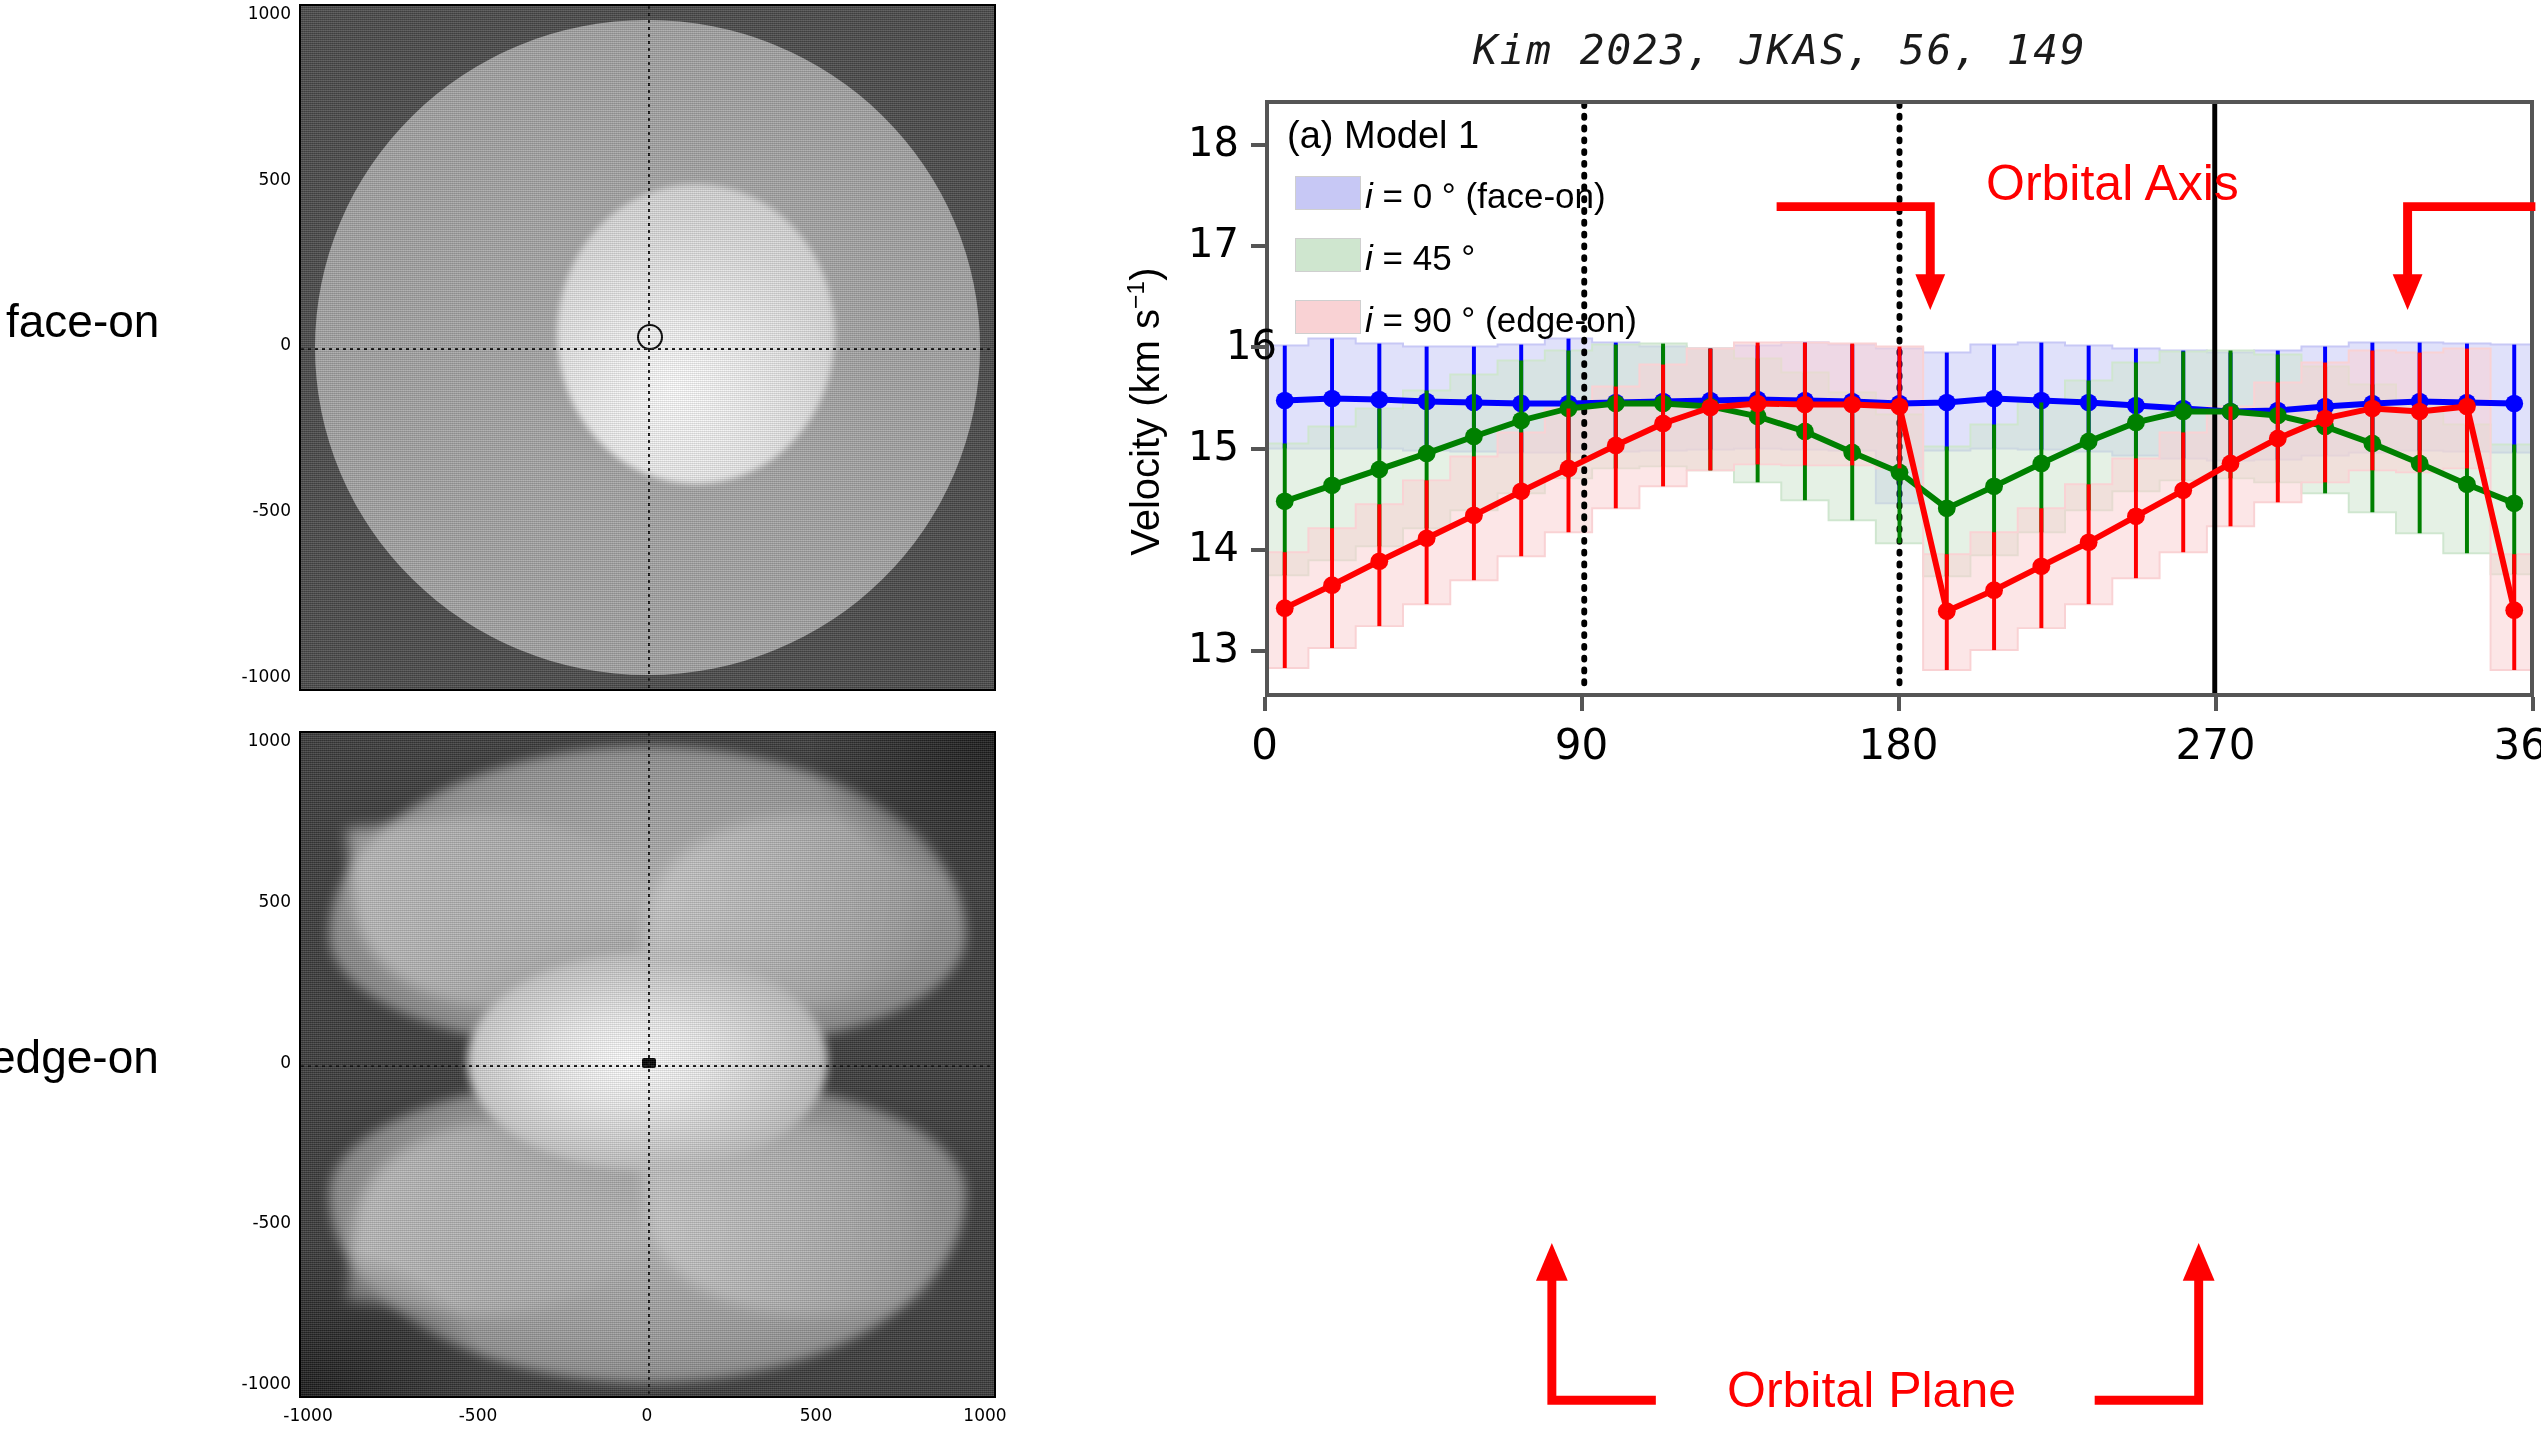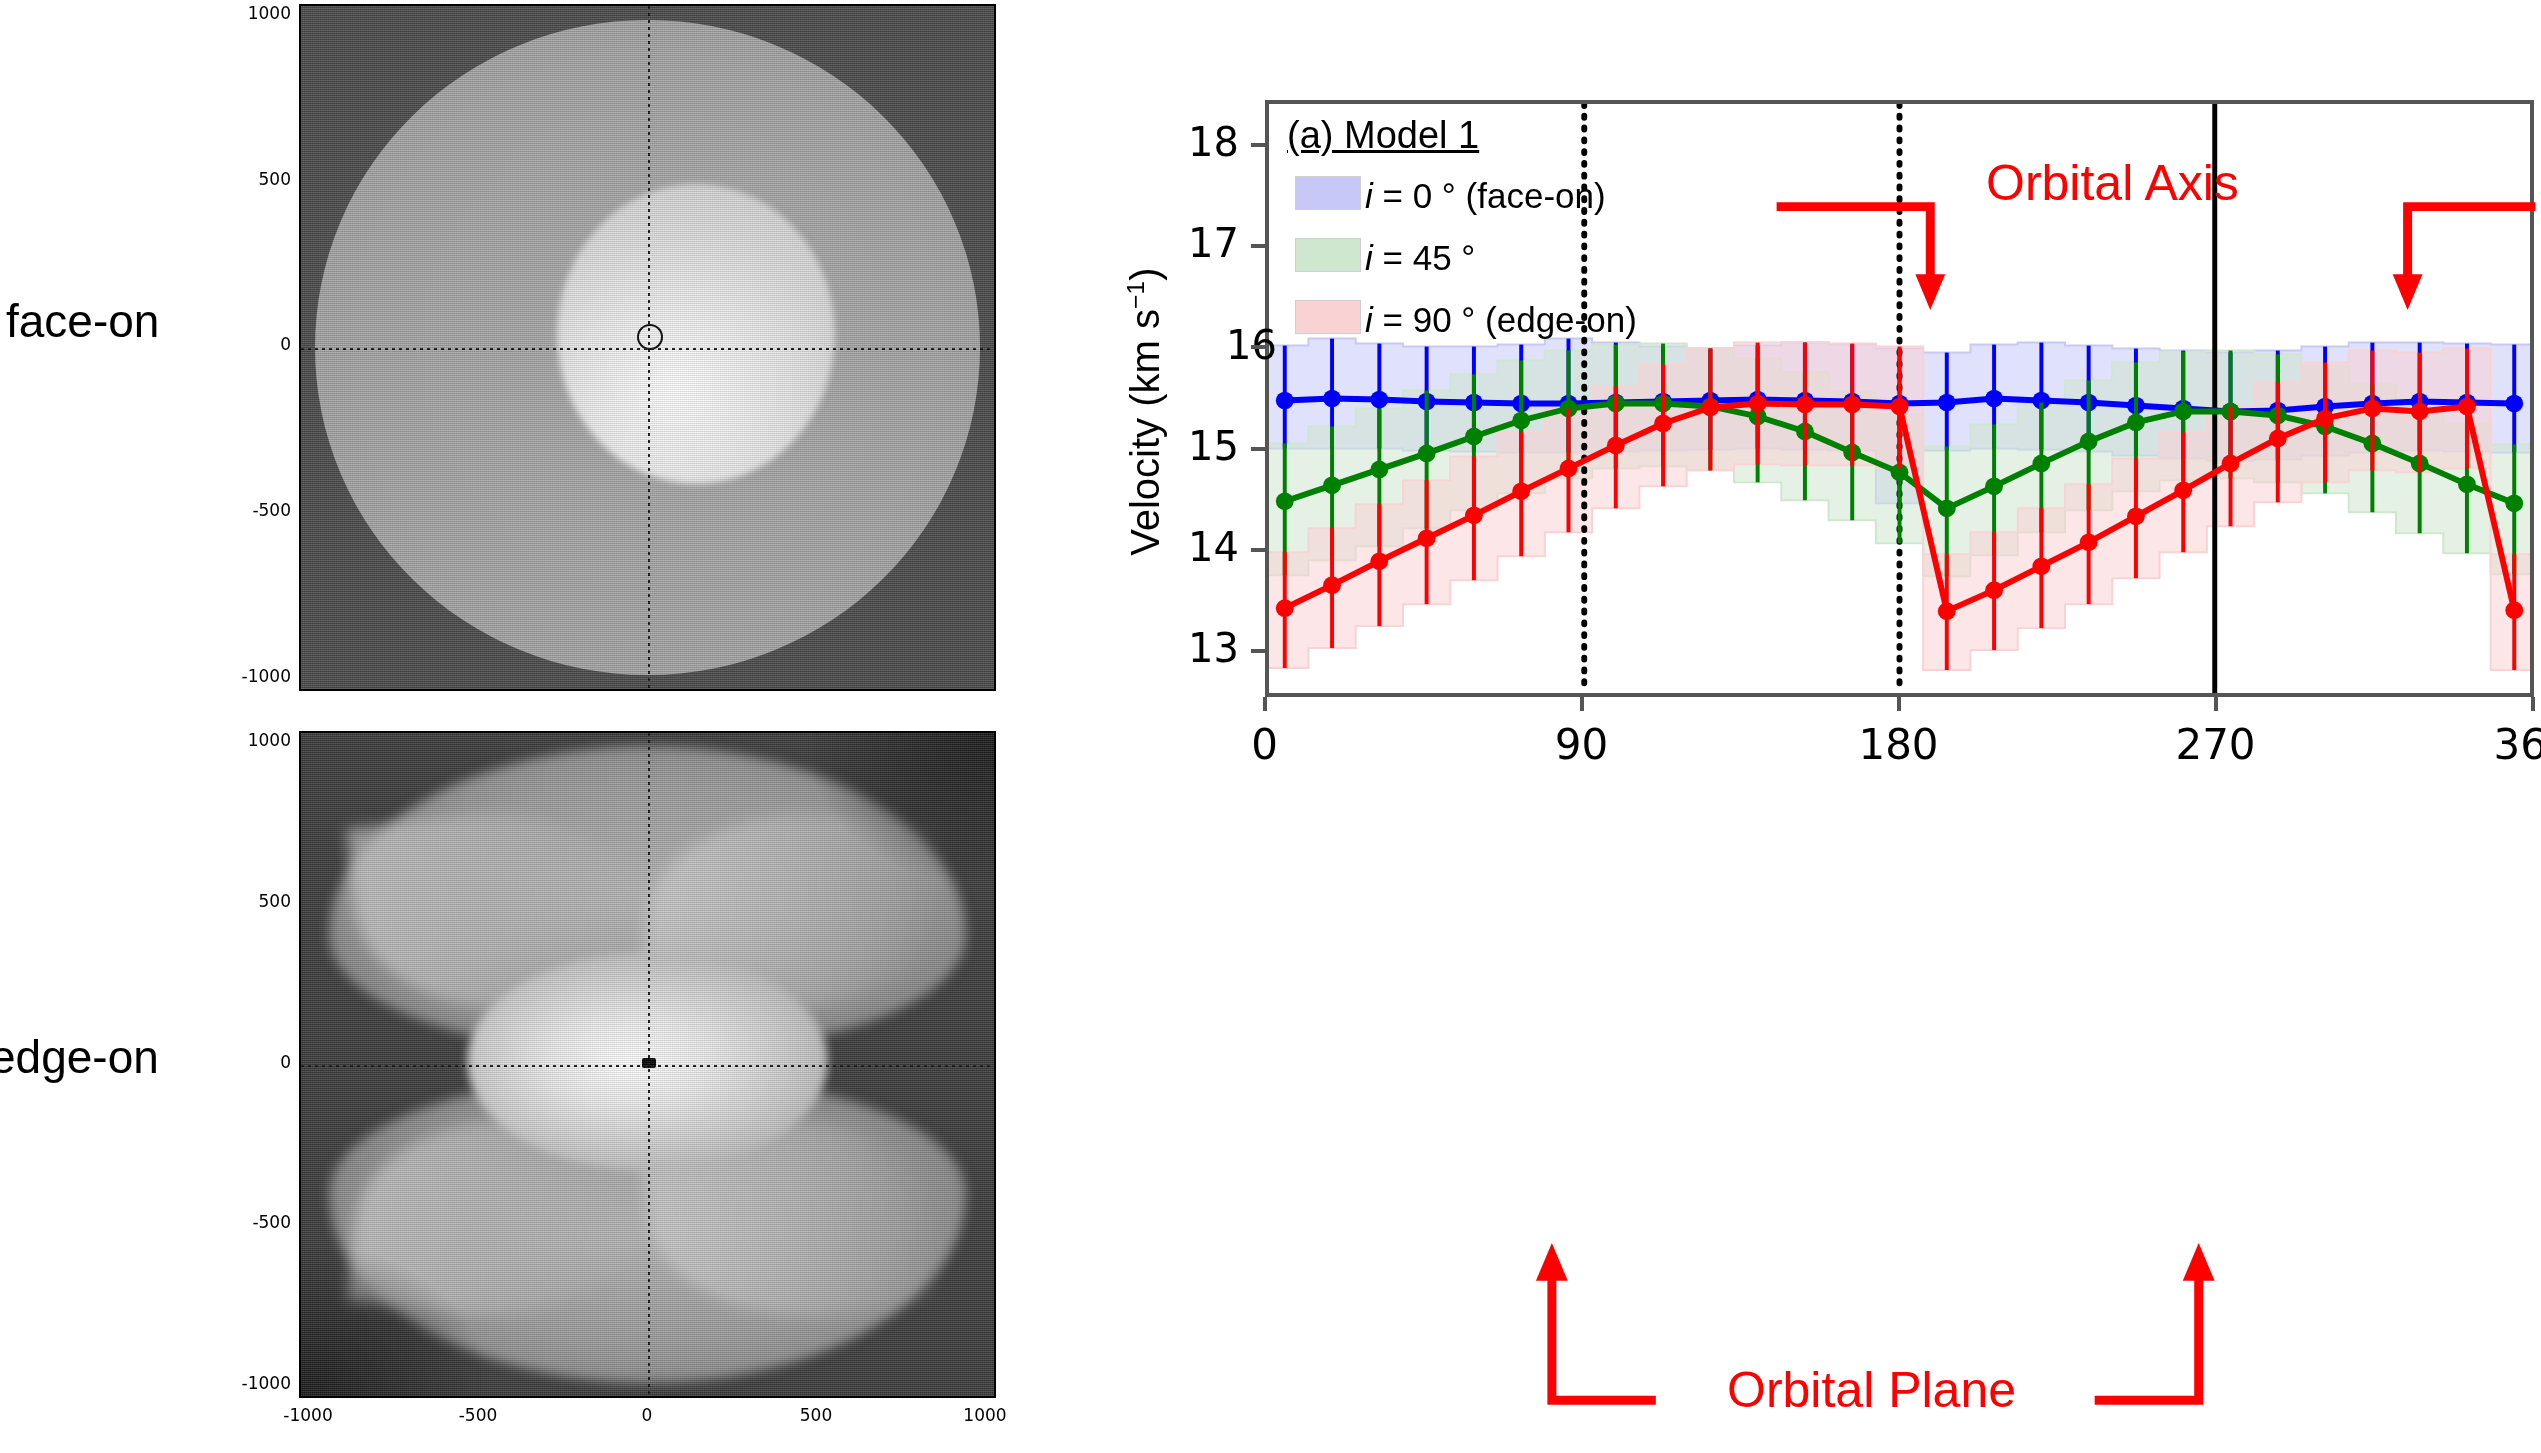--- a/index.html
+++ b/index.html
@@ -140,21 +140,21 @@
     width:1269px; height:597px;
     border:4px solid #555555;
     background:#ffffff;
   }
   #plot-inner { position:absolute; inset:0; overflow:hidden; }
   #plot-svg { position:absolute; inset:0; width:100%; height:100%; }
 
   #panel-tag {
     position:absolute; left:18px; top:10px;
     font-family:"Liberation Sans", sans-serif;
-    font-size:38px; color:#000; white-space:nowrap;text-decoration:underline;
+    font-size:38px; color:#000; white-space:nowrap;
   }
 
   
   #legend {
     position:absolute; left:26px; top:72px;
     display:flex; flex-direction:column; gap:22px;
     z-index: 6;
   }
   .legend-row { display:flex; gap:4px; }
   .legend-swatch { width:66px; height:34px; border:1px solid #cfcfcf; }
@@ -255,20 +255,21 @@
       <div class="sim-tick-label sim-ylab" style="left: 221px; top: 1052px; width: 70px;">0</div>
       <div class="sim-tick-label sim-ylab" style="left: 221px; top: 1212px; width: 70px;">-500</div>
       <div class="sim-tick-label sim-ylab" style="left: 221px; top: 1373px; width: 70px;">-1000</div>
       <div class="sim-tick-label" style="left: 308px; top: 1405px; width: 90px; text-align: center; margin-left: -45px;">-1000</div>
       <div class="sim-tick-label" style="left: 478px; top: 1405px; width: 90px; text-align: center; margin-left: -45px;">-500</div>
       <div class="sim-tick-label" style="left: 647px; top: 1405px; width: 90px; text-align: center; margin-left: -45px;">0</div>
       <div class="sim-tick-label" style="left: 816px; top: 1405px; width: 90px; text-align: center; margin-left: -45px;">500</div>
       <div class="sim-tick-label" style="left: 985px; top: 1405px; width: 90px; text-align: center; margin-left: -45px;">1000</div>
     </div>
 
+  <div id="chart-title">Kim 2023, JKAS, 56, 149</div>
 
   <div id="ylabel-wrap">
     <div id="ylabel">Velocity (km s<sup style="font-size:.62em">−1</sup>)</div>
   </div>
 
   <div id="plot-frame">
     <div id="plot-inner">
       <svg id="plot-svg" viewBox="0 0 1275 600" preserveAspectRatio="none">
           <path d="M -7.96875 246.1016949152541 L 39.84375 246.1016949152541 L 39.84375 238.98305084745743 L 87.65625 238.98305084745743 L 87.65625 244.06779661016935 L 135.46875 244.06779661016935 L 135.46875 247.11864406779665 L 183.28125 247.11864406779665 L 183.28125 247.11864406779665 L 231.09375 247.11864406779665 L 231.09375 245.08474576271192 L 278.90625 245.08474576271192 L 278.90625 238.98305084745743 L 326.71875 238.98305084745743 L 326.71875 243.05084745762724 L 374.53125 243.05084745762724 L 374.53125 247.11864406779665 L 422.34375 247.11864406779665 L 422.34375 249.15254237288138 L 470.15625 249.15254237288138 L 470.15625 246.1016949152541 L 517.96875 246.1016949152541 L 517.96875 243.05084745762724 L 565.78125 243.05084745762724 L 565.78125 245.08474576271192 L 613.59375 245.08474576271192 L 613.59375 249.15254237288138 L 661.40625 249.15254237288138 L 661.40625 253.22033898305074 L 709.21875 253.22033898305074 L 709.21875 245.08474576271192 L 757.03125 245.08474576271192 L 757.03125 243.05084745762724 L 804.84375 243.05084745762724 L 804.84375 246.1016949152541 L 852.65625 246.1016949152541 L 852.65625 249.15254237288138 L 900.46875 249.15254237288138 L 900.46875 251.18644067796606 L 948.28125 251.18644067796606 L 948.28125 253.22033898305074 L 996.09375 253.22033898305074 L 996.09375 251.18644067796606 L 1043.90625 251.18644067796606 L 1043.90625 247.11864406779665 L 1091.71875 247.11864406779665 L 1091.71875 243.05084745762724 L 1139.53125 243.05084745762724 L 1139.53125 243.05084745762724 L 1187.34375 243.05084745762724 L 1187.34375 244.06779661016935 L 1235.15625 244.06779661016935 L 1235.15625 245.08474576271192 L 1282.96875 245.08474576271192 L 1282.96875 354.9152542372881 L 1235.15625 354.9152542372881 L 1235.15625 353.89830508474574 L 1187.34375 353.89830508474574 L 1187.34375 352.88135593220335 L 1139.53125 352.88135593220335 L 1139.53125 354.9152542372881 L 1091.71875 354.9152542372881 L 1091.71875 357.9661016949153 L 1043.90625 357.9661016949153 L 1043.90625 362.0338983050847 L 996.09375 362.0338983050847 L 996.09375 363.05084745762707 L 948.28125 363.05084745762707 L 948.28125 361.01694915254234 L 900.46875 361.01694915254234 L 900.46875 357.9661016949153 L 852.65625 357.9661016949153 L 852.65625 353.89830508474574 L 804.84375 353.89830508474574 L 804.84375 351.864406779661 L 757.03125 351.864406779661 L 757.03125 350.8474576271186 L 709.21875 350.8474576271186 L 709.21875 352.88135593220335 L 661.40625 352.88135593220335 L 661.40625 406.77966101694926 L 613.59375 406.77966101694926 L 613.59375 352.88135593220335 L 565.78125 352.88135593220335 L 565.78125 351.864406779661 L 517.96875 351.864406779661 L 517.96875 350.8474576271186 L 470.15625 350.8474576271186 L 470.15625 351.864406779661 L 422.34375 351.864406779661 L 422.34375 352.88135593220335 L 374.53125 352.88135593220335 L 374.53125 353.89830508474574 L 326.71875 353.89830508474574 L 326.71875 354.9152542372881 L 278.90625 354.9152542372881 L 278.90625 354.9152542372881 L 231.09375 354.9152542372881 L 231.09375 353.89830508474574 L 183.28125 353.89830508474574 L 183.28125 352.88135593220335 L 135.46875 352.88135593220335 L 135.46875 350.8474576271186 L 87.65625 350.8474576271186 L 87.65625 350.8474576271186 L 39.84375 350.8474576271186 L 39.84375 350.8474576271186 L -7.96875 350.8474576271186 Z" fill="#c7c8f5" fill-opacity="0.55" stroke="#c7c8f5" stroke-width="2"></path>
           <path d="M -7.96875 345.7627118644067 L 39.84375 345.7627118644067 L 39.84375 328.4745762711864 L 87.65625 328.4745762711864 L 87.65625 310.1694915254237 L 135.46875 310.1694915254237 L 135.46875 291.864406779661 L 183.28125 291.864406779661 L 183.28125 275.59322033898303 L 231.09375 275.59322033898303 L 231.09375 261.3559322033898 L 278.90625 261.3559322033898 L 278.90625 251.18644067796606 L 326.71875 251.18644067796606 L 326.71875 245.08474576271192 L 374.53125 245.08474576271192 L 374.53125 244.06779661016935 L 422.34375 244.06779661016935 L 422.34375 249.15254237288138 L 470.15625 249.15254237288138 L 470.15625 259.32203389830505 L 517.96875 259.32203389830505 L 517.96875 273.5593220338983 L 565.78125 273.5593220338983 L 565.78125 293.89830508474574 L 613.59375 293.89830508474574 L 613.59375 316.271186440678 L 661.40625 316.271186440678 L 661.40625 348.81355932203394 L 709.21875 348.81355932203394 L 709.21875 326.4406779661017 L 757.03125 326.4406779661017 L 757.03125 304.0677966101694 L 804.84375 304.0677966101694 L 804.84375 281.6949152542373 L 852.65625 281.6949152542373 L 852.65625 263.38983050847463 L 900.46875 263.38983050847463 L 900.46875 252.20338983050846 L 948.28125 252.20338983050846 L 948.28125 251.18644067796606 L 996.09375 251.18644067796606 L 996.09375 255.25423728813564 L 1043.90625 255.25423728813564 L 1043.90625 267.45762711864404 L 1091.71875 267.45762711864404 L 1091.71875 285.76271186440675 L 1139.53125 285.76271186440675 L 1139.53125 306.10169491525426 L 1187.34375 306.10169491525426 L 1187.34375 326.4406779661017 L 1235.15625 326.4406779661017 L 1235.15625 346.77966101694926 L 1282.96875 346.77966101694926 L 1282.96875 478.98305084745766 L 1235.15625 478.98305084745766 L 1235.15625 457.6271186440679 L 1187.34375 457.6271186440679 L 1187.34375 437.2881355932203 L 1139.53125 437.2881355932203 L 1139.53125 415.9322033898306 L 1091.71875 415.9322033898306 L 1091.71875 396.61016949152537 L 1043.90625 396.61016949152537 L 1043.90625 385.42372881355936 L 996.09375 385.42372881355936 L 996.09375 381.3559322033899 L 948.28125 381.3559322033899 L 948.28125 383.38983050847463 L 900.46875 383.38983050847463 L 900.46875 394.5762711864407 L 852.65625 394.5762711864407 L 852.65625 413.8983050847457 L 804.84375 413.8983050847457 L 804.84375 436.271186440678 L 757.03125 436.271186440678 L 757.03125 459.6610169491526 L 709.21875 459.6610169491526 L 709.21875 481.01694915254234 L 661.40625 481.01694915254234 L 661.40625 447.45762711864404 L 613.59375 447.45762711864404 L 613.59375 424.0677966101696 L 565.78125 424.0677966101696 L 565.78125 403.728813559322 L 517.96875 403.728813559322 L 517.96875 385.42372881355936 L 470.15625 385.42372881355936 L 470.15625 373.22033898305096 L 422.34375 373.22033898305096 L 422.34375 369.1525423728813 L 374.53125 369.1525423728813 L 374.53125 371.18644067796606 L 326.71875 371.18644067796606 L 326.71875 381.3559322033899 L 278.90625 381.3559322033899 L 278.90625 396.61016949152537 L 231.09375 396.61016949152537 L 231.09375 413.8983050847457 L 183.28125 413.8983050847457 L 183.28125 432.2033898305086 L 135.46875 432.2033898305086 L 135.46875 450.5084745762713 L 87.65625 450.5084745762713 L 87.65625 464.74576271186436 L 39.84375 464.74576271186436 L 39.84375 480 L -7.96875 480 Z" fill="#cfe6cf" fill-opacity="0.55" stroke="#cfe6cf" stroke-width="2"></path>

